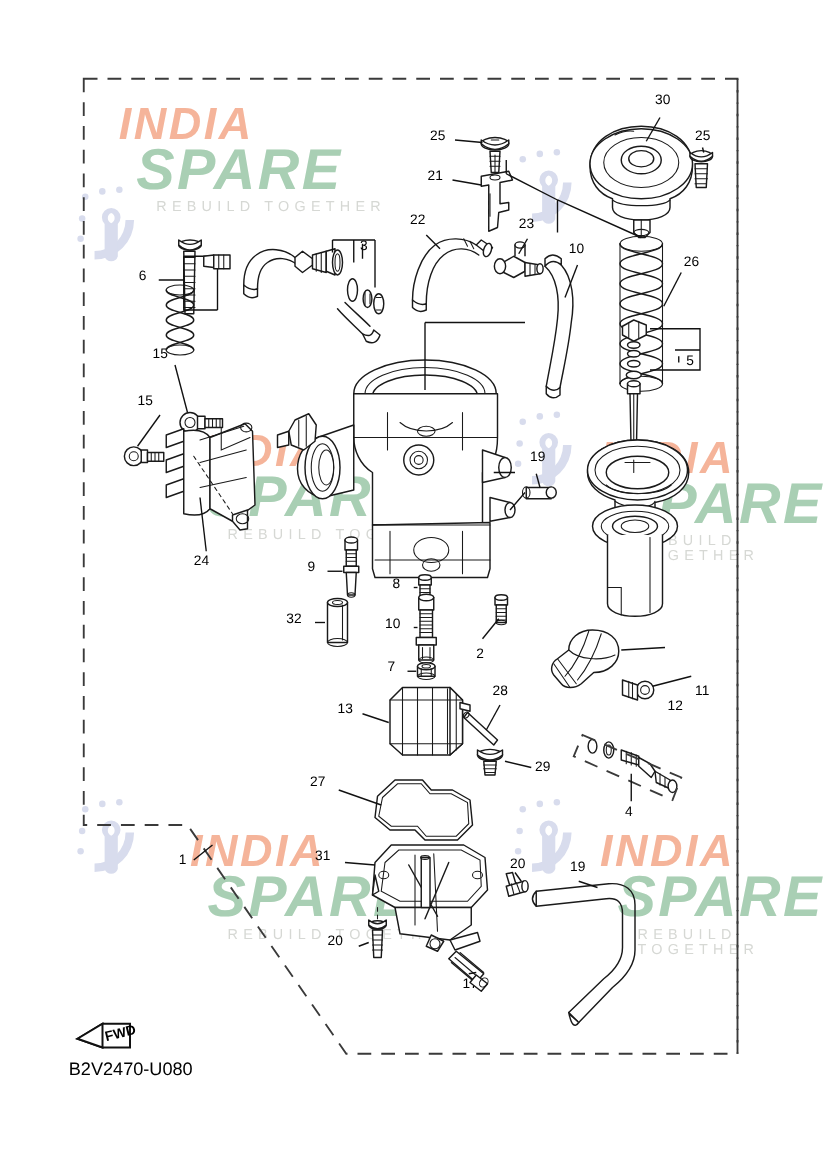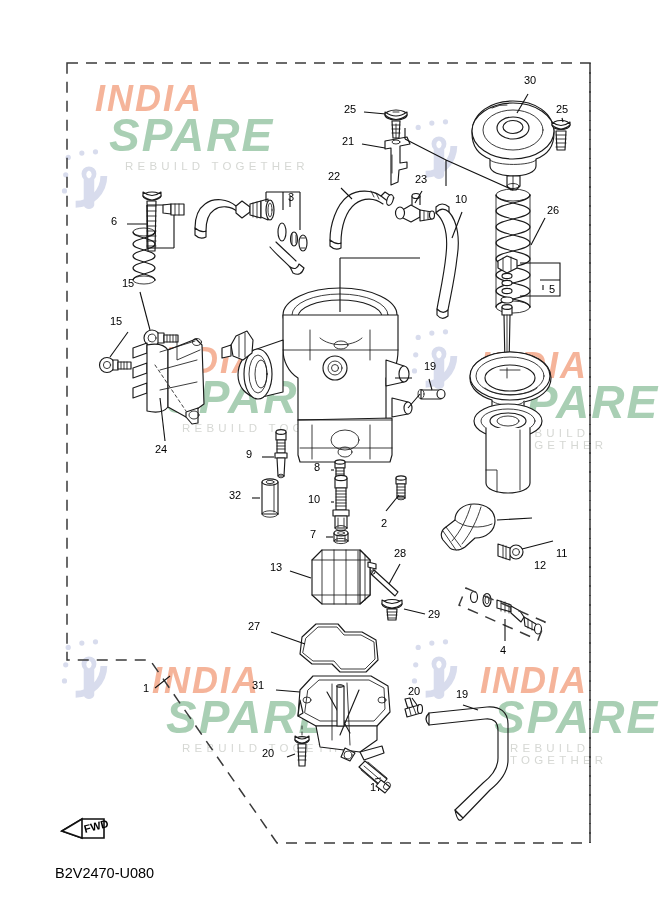--- a/index.html
+++ b/index.html
@@ -591,15 +591,15 @@
   <div class="callout" style="left:229px;top:490px;">32</div>
 
   <svg class="layer" style="z-index:3;">
     <g>
       <path class="fwdbox" d="M62,831 L82,819 L104,819 L104,838 L82,838 Z"></path>
       <path class="fwdbox" d="M62,831 L82,819 L82,838 Z"></path>
       <text class="fwdtxt" x="85" y="833" transform="rotate(-14 85 833)">FWD</text>
     </g>
   </svg>
 
-  <div class="partno" style="left:55px;top:848px;margin-top:17px;">B2V2470-U080</div>
+  <div class="partno" style="left:55px;top:848px;">B2V2470-U080</div>
 
 </div>
 
 </body></html>

